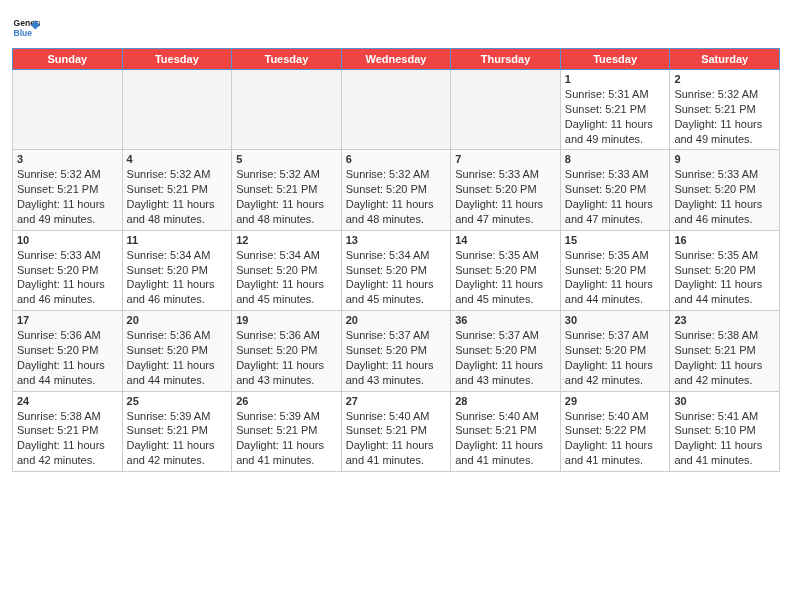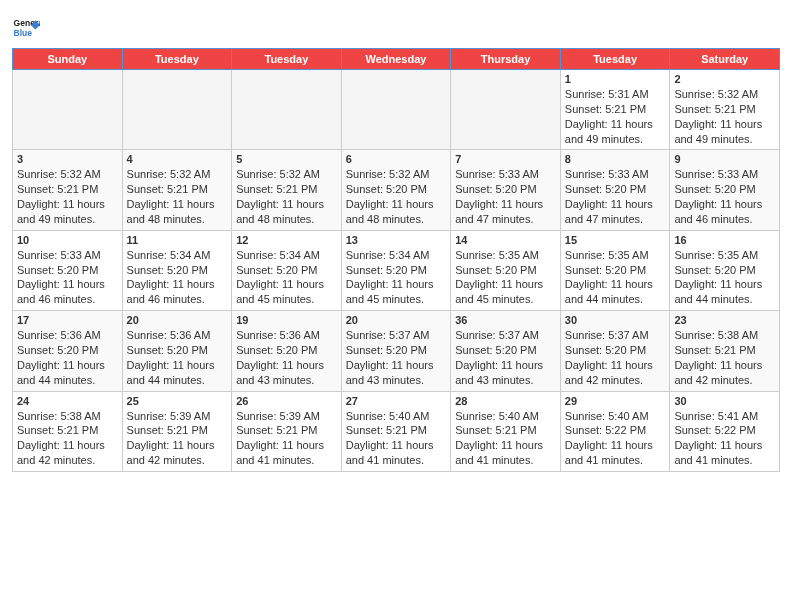--- a/index.html
+++ b/index.html
@@ -330,20 +330,20 @@
           <td>
             <span class="day-num">29</span>
             <div class="day-info" style="white-space: pre-line;">Sunrise: 5:40 AM
 Sunset: 5:22 PM
 Daylight: 11 hours
 and 41 minutes.</div>
           </td>
           <td>
             <span class="day-num">30</span>
             <div class="day-info" style="white-space: pre-line;">Sunrise: 5:41 AM
-Sunset: 5:22 PM
+Sunset: 5:10 PM
 Daylight: 11 hours
 and 41 minutes.</div>
           </td>
         </tr>
       </tbody>
   </table>
 </div>
 
 </body></html>

